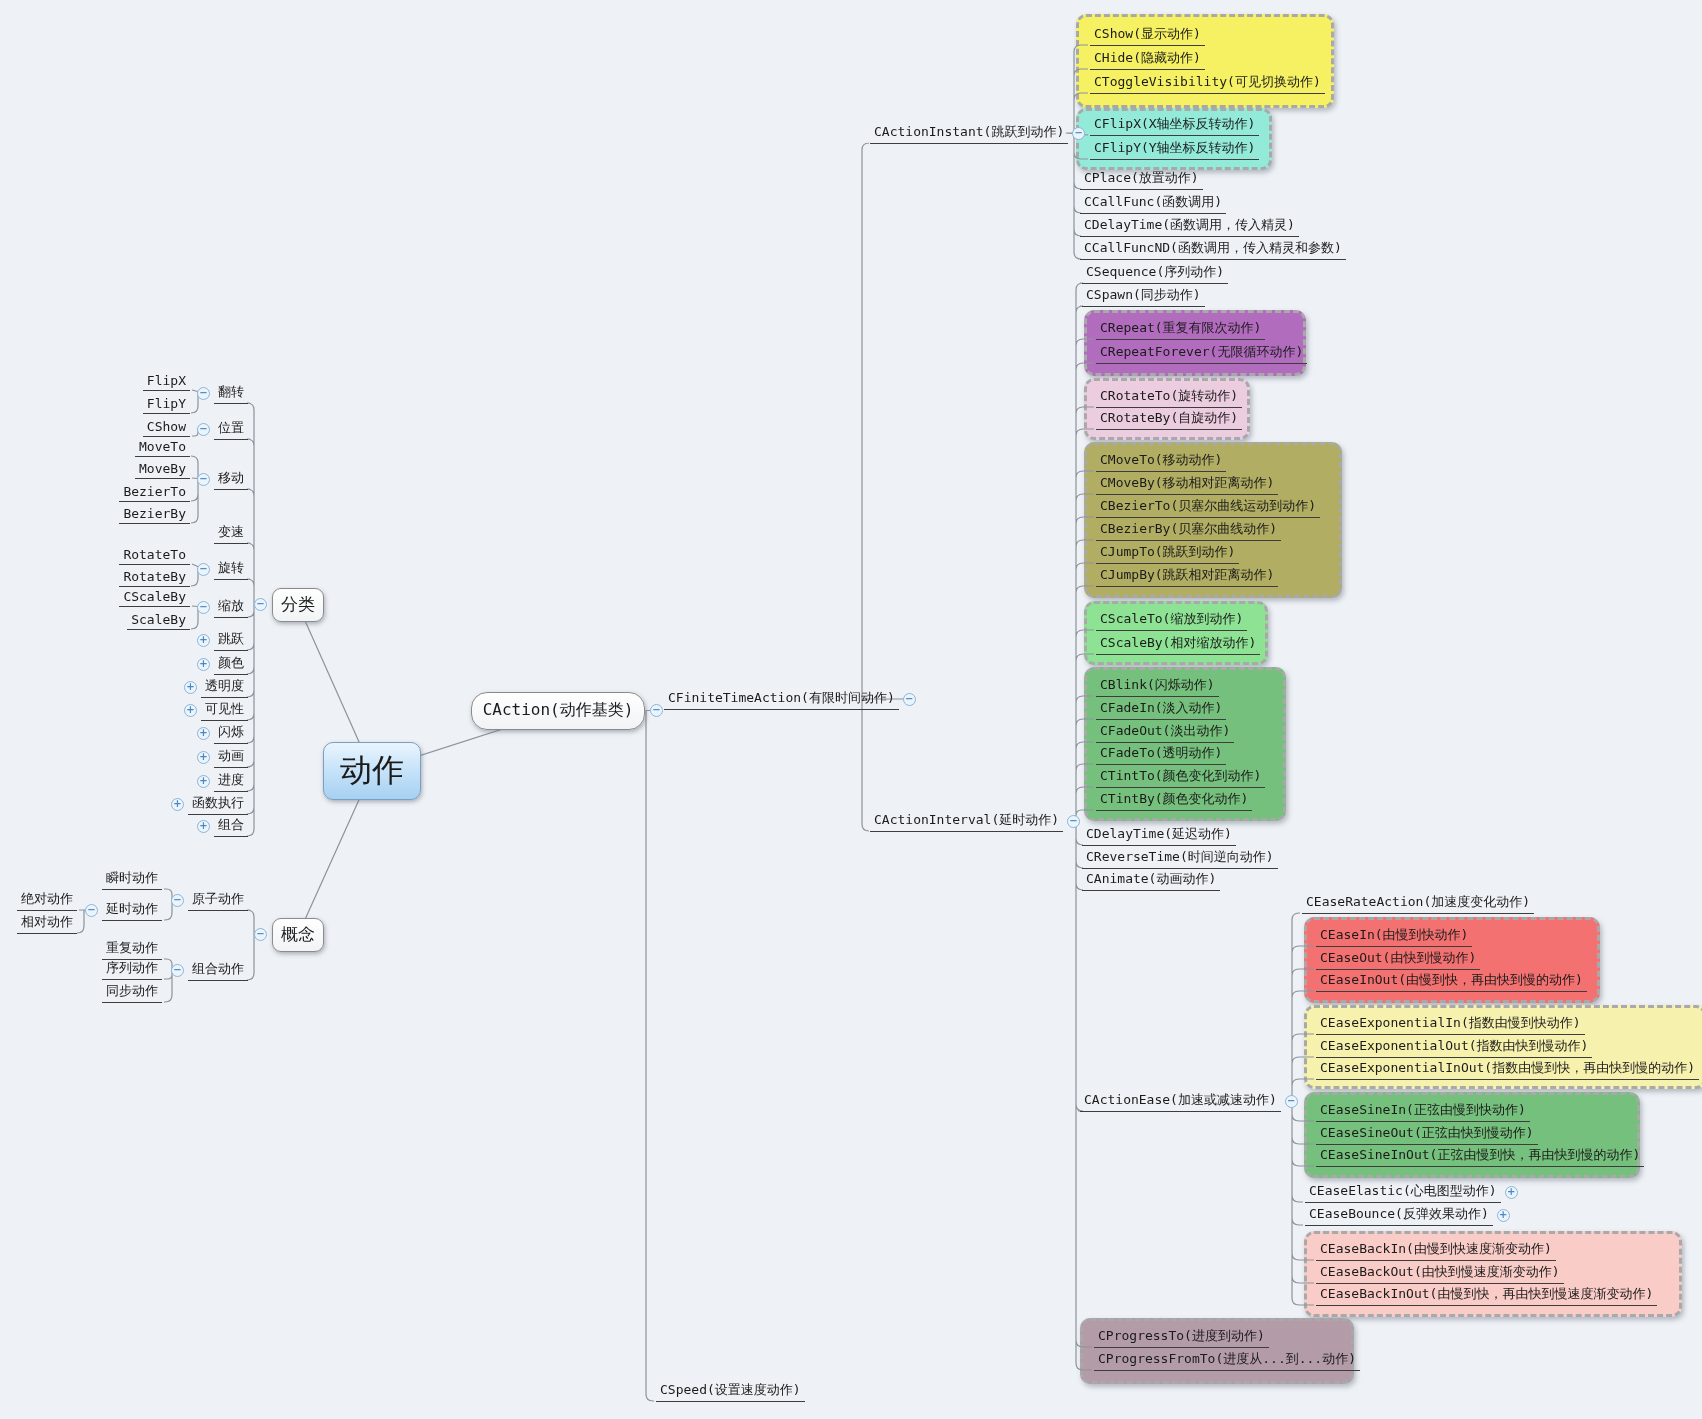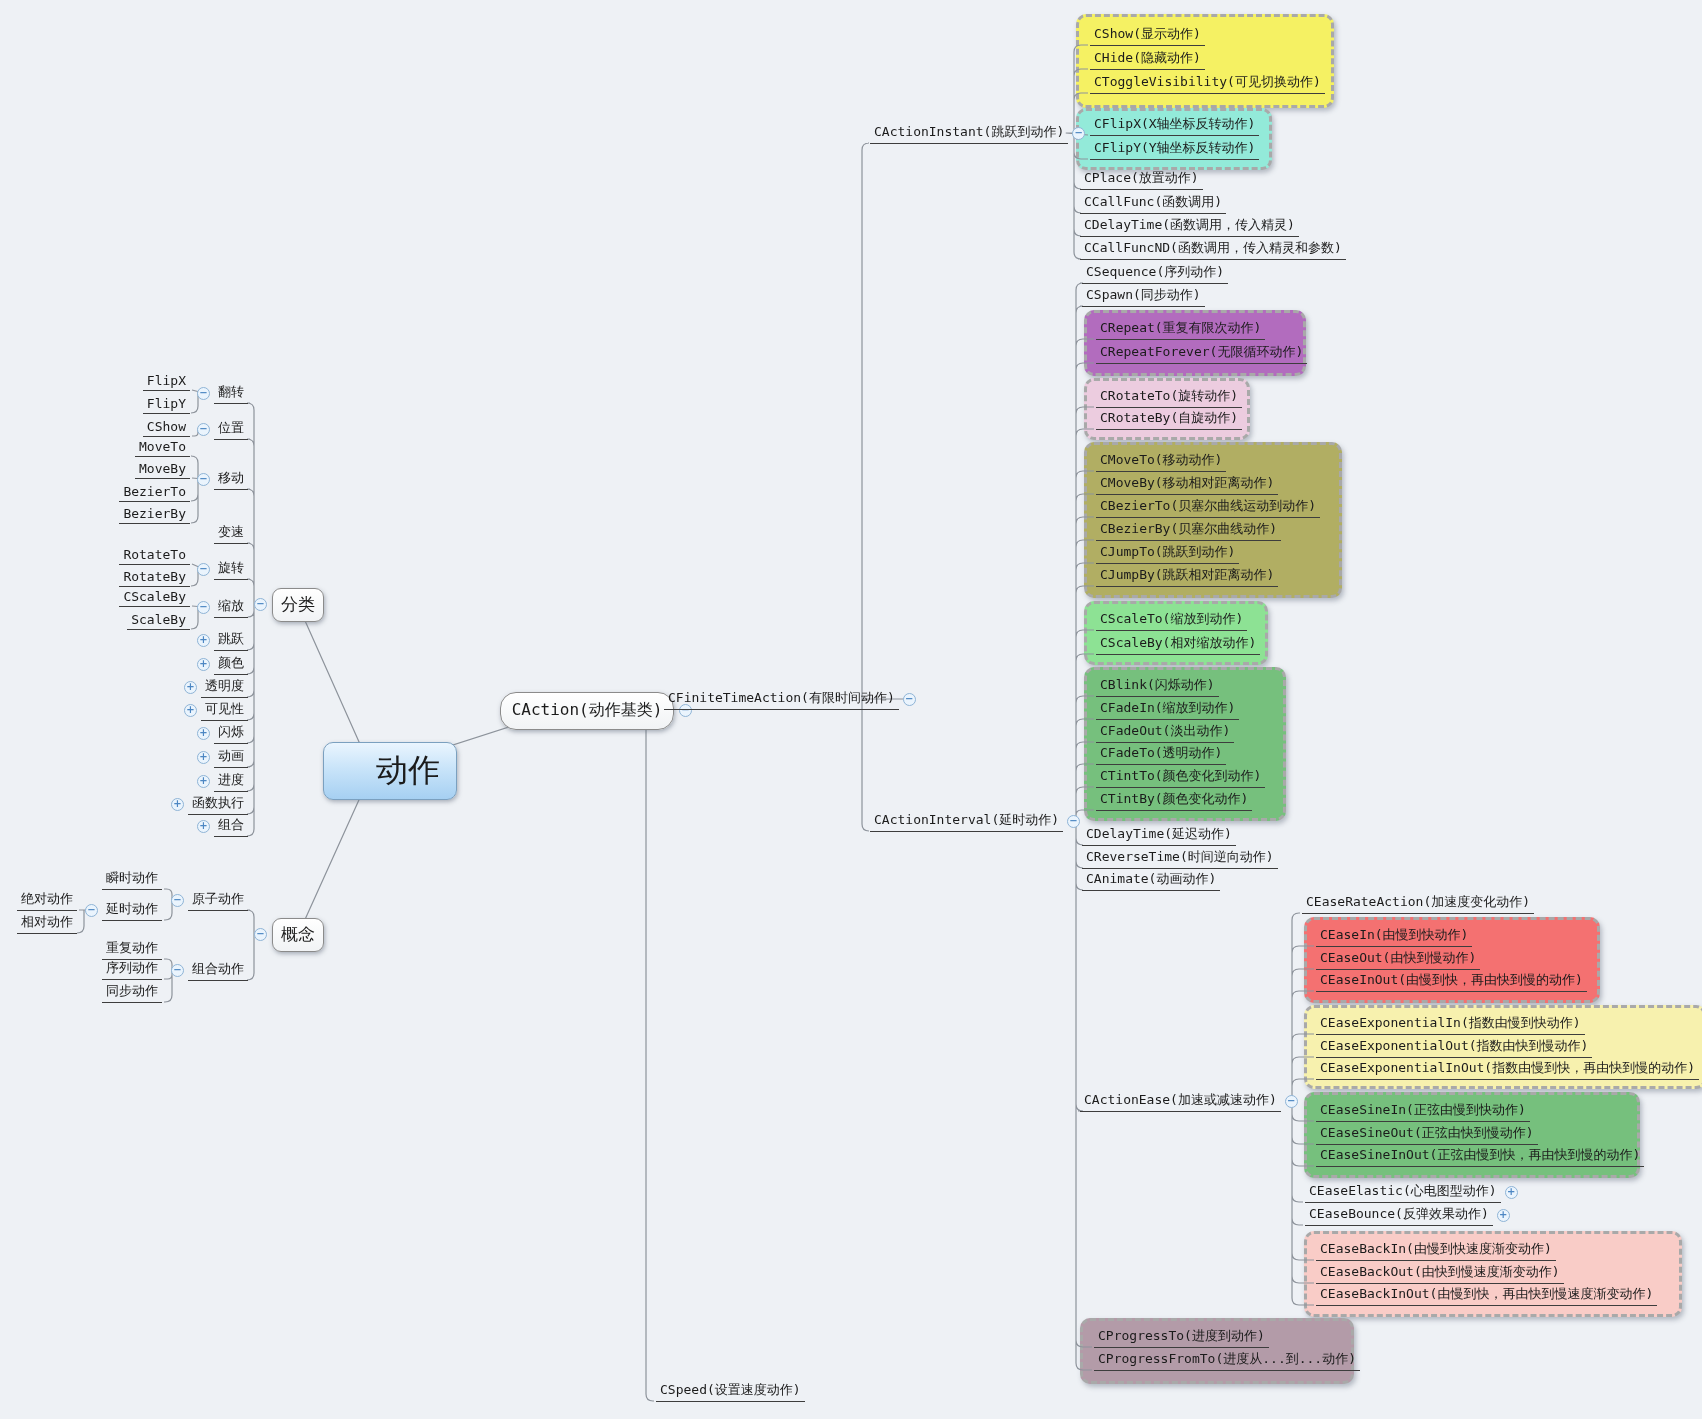--- a/index.html
+++ b/index.html
@@ -13,21 +13,21 @@
   .collapse{width:13px;height:13px;box-sizing:border-box;border:1px solid #8fb4d6;border-radius:50%;
             background:#eaf4fd;color:#4d87c3;font:bold 10px/10px "DejaVu Sans",sans-serif;
             text-align:center;flex:0 0 13px;}
   .mapbox{position:absolute;z-index:3;display:flex;align-items:center;justify-content:center;
           background:linear-gradient(180deg,#ffffff 0%,#f1f3f5 100%);
           border:1px solid #8b8b8b;border-radius:14px;color:#111;
           box-shadow:1px 2px 4px rgba(100,110,125,.5);white-space:nowrap;}
   .mapbox .collapse{position:absolute;left:-19px;top:50%;margin-top:-7px;}
   .mapbox .collapse.after{left:auto;right:-19px;}
   #root{background:linear-gradient(180deg,#eaf5fe 0%,#c9e4f9 45%,#a6d0f2 100%);
-        border:1px solid #7ba0bf;border-radius:10px;font-size:32px;padding-left:36px;}
+        border:1px solid #7ba0bf;border-radius:10px;font-size:32px;}
   #caction{font-size:16px;border-radius:16px;}
   #fenlei,#gainian{font-size:17px;border-radius:9px;}
 </style>
 </head>
 <body>
 
 <div id="stage">
 
   <div class="group" style="left: 1076px; top: 14px; width: 252px; height: 88px; background: rgb(245, 241, 99);"></div>
   <div class="group" style="left: 1076px; top: 108px; width: 190px; height: 56px; background: rgb(147, 234, 217);"></div>
@@ -43,21 +43,21 @@
   <div class="group" style="left: 1080px; top: 1318px; width: 268px; height: 60px; background: rgb(179, 155, 168);"></div>
 
   <svg id="wires" viewBox="0 0 1702 1419">
       <path d="M372,771 L559,711 M372,771 L298,605 M372,771 L298,935 M657.5,710.5 L662,709 M657.5,710.5 L646,710.5 L646,1394 Q646,1401 653,1401 L654,1401 M909.21875,699 L862,699 L862,150 Q862,143 869,143 L868,143 M909.21875,699 L862,699 L862,824 Q862,831 869,831 L868,831 M1065.734375,133 L1074,133 L1074,52 Q1074,45 1081,45 L1088,45 M1065.734375,133 L1074,133 L1074,76 Q1074,69 1081,69 L1088,69 M1065.734375,133 L1074,133 L1074,100 Q1074,93 1081,93 L1088,93 M1065.734375,133 L1088,135 M1065.734375,133 L1074,133 L1074,152 Q1074,159 1081,159 L1088,159 M1065.734375,133 L1074,133 L1074,182 Q1074,189 1081,189 L1078,189 M1065.734375,133 L1074,133 L1074,206 Q1074,213 1081,213 L1078,213 M1065.734375,133 L1074,133 L1074,229 Q1074,236 1081,236 L1078,236 M1065.734375,133 L1074,133 L1074,252 Q1074,259 1081,259 L1078,259 M1073.5625,821 L1076,821 L1076,290 Q1076,283 1083,283 L1080,283 M1073.5625,821 L1076,821 L1076,313 Q1076,306 1083,306 L1080,306 M1073.5625,821 L1076,821 L1076,346 Q1076,339 1083,339 L1094,339 M1073.5625,821 L1076,821 L1076,370 Q1076,363 1083,363 L1094,363 M1073.5625,821 L1076,821 L1076,414 Q1076,407 1083,407 L1094,407 M1073.5625,821 L1076,821 L1076,436 Q1076,429 1083,429 L1094,429 M1073.5625,821 L1076,821 L1076,478 Q1076,471 1083,471 L1094,471 M1073.5625,821 L1076,821 L1076,501 Q1076,494 1083,494 L1094,494 M1073.5625,821 L1076,821 L1076,524 Q1076,517 1083,517 L1094,517 M1073.5625,821 L1076,821 L1076,547 Q1076,540 1083,540 L1094,540 M1073.5625,821 L1076,821 L1076,570 Q1076,563 1083,563 L1094,563 M1073.5625,821 L1076,821 L1076,593 Q1076,586 1083,586 L1094,586 M1073.5625,821 L1076,821 L1076,637 Q1076,630 1083,630 L1094,630 M1073.5625,821 L1076,821 L1076,661 Q1076,654 1083,654 L1094,654 M1073.5625,821 L1076,821 L1076,703 Q1076,696 1083,696 L1094,696 M1073.5625,821 L1076,821 L1076,726 Q1076,719 1083,719 L1094,719 M1073.5625,821 L1076,821 L1076,749 Q1076,742 1083,742 L1094,742 M1073.5625,821 L1076,821 L1076,771 Q1076,764 1083,764 L1094,764 M1073.5625,821 L1076,821 L1076,794 Q1076,787 1083,787 L1094,787 M1073.5625,821 L1076,821 L1076,815.5 Q1076,810 1081.5,810 L1094,810 M1073.5625,821 L1076,821 L1076,838 Q1076,845 1083,845 L1080,845 M1073.5625,821 L1076,821 L1076,861 Q1076,868 1083,868 L1080,868 M1073.5625,821 L1076,821 L1076,883 Q1076,890 1083,890 L1080,890 M1073.5625,821 L1076,821 L1076,1104 Q1076,1111 1083,1111 L1078,1111 M1291.25,1101 L1292,1101 L1292,920 Q1292,913 1299,913 L1300,913 M1291.25,1101 L1292,1101 L1292,953 Q1292,946 1299,946 L1314,946 M1291.25,1101 L1292,1101 L1292,976 Q1292,969 1299,969 L1314,969 M1291.25,1101 L1292,1101 L1292,998 Q1292,991 1299,991 L1314,991 M1291.25,1101 L1292,1101 L1292,1041 Q1292,1034 1299,1034 L1314,1034 M1291.25,1101 L1292,1101 L1292,1064 Q1292,1057 1299,1057 L1314,1057 M1291.25,1101 L1292,1101 L1292,1086 Q1292,1079 1299,1079 L1314,1079 M1291.25,1101 L1292,1101 L1292,1114 Q1292,1121 1299,1121 L1314,1121 M1291.25,1101 L1292,1101 L1292,1137 Q1292,1144 1299,1144 L1314,1144 M1291.25,1101 L1292,1101 L1292,1159 Q1292,1166 1299,1166 L1314,1166 M1291.25,1101 L1292,1101 L1292,1195 Q1292,1202 1299,1202 L1303,1202 M1291.25,1101 L1292,1101 L1292,1218 Q1292,1225 1299,1225 L1303,1225 M1291.25,1101 L1292,1101 L1292,1253 Q1292,1260 1299,1260 L1314,1260 M1291.25,1101 L1292,1101 L1292,1276 Q1292,1283 1299,1283 L1314,1283 M1291.25,1101 L1292,1101 L1292,1298 Q1292,1305 1299,1305 L1314,1305 M1073.5625,821 L1076,821 L1076,1340 Q1076,1347 1083,1347 L1092,1347 M1073.5625,821 L1076,821 L1076,1363 Q1076,1370 1083,1370 L1092,1370 M260.5,604.5 L254,604.5 L254,410 Q254,403 247,403 L250,403 M203.5,393 L192,390 M203.5,393 L198,393 L198,406 Q198,413 191,413 L192,413 M260.5,604.5 L254,604.5 L254,446 Q254,439 247,439 L250,439 M203.5,429 L198,429 L198,432.5 Q198,436 194.5,436 L192,436 M260.5,604.5 L254,604.5 L254,496 Q254,489 247,489 L250,489 M203.5,479 L198,479 L198,463 Q198,456 191,456 L192,456 M203.5,479 L192,478 M203.5,479 L198,479 L198,494 Q198,501 191,501 L192,501 M203.5,479 L198,479 L198,516 Q198,523 191,523 L192,523 M260.5,604.5 L254,604.5 L254,550 Q254,543 247,543 L250,543 M260.5,604.5 L254,604.5 L254,586 Q254,579 247,579 L250,579 M203.5,569 L192,564 M203.5,569 L198,569 L198,579 Q198,586 191,586 L192,586 M260.5,604.5 L254,604.5 L254,610.75 Q254,617 247.75,617 L250,617 M203.5,607 L192,606 M203.5,607 L198,607 L198,622 Q198,629 191,629 L192,629 M260.5,604.5 L254,604.5 L254,643 Q254,650 247,650 L250,650 M260.5,604.5 L254,604.5 L254,667 Q254,674 247,674 L250,674 M260.5,604.5 L254,604.5 L254,690 Q254,697 247,697 L250,697 M260.5,604.5 L254,604.5 L254,713 Q254,720 247,720 L250,720 M260.5,604.5 L254,604.5 L254,736 Q254,743 247,743 L250,743 M260.5,604.5 L254,604.5 L254,760 Q254,767 247,767 L250,767 M260.5,604.5 L254,604.5 L254,784 Q254,791 247,791 L250,791 M260.5,604.5 L254,604.5 L254,807 Q254,814 247,814 L250,814 M260.5,604.5 L254,604.5 L254,829 Q254,836 247,836 L250,836 M260.5,934.5 L254,934.5 L254,917 Q254,910 247,910 L250,910 M177.5,900 L172,900 L172,894.5 Q172,889 166.5,889 L164,889 M177.5,900 L172,900 L172,913 Q172,920 165,920 L164,920 M91.5,910 L79,910 M91.5,910 L84,910 L84,926 Q84,933 77,933 L79,933 M260.5,934.5 L254,934.5 L254,973 Q254,980 247,980 L250,980 M177.5,970 L172,970 L172,964.5 Q172,959 166.5,959 L164,959 M177.5,970 L172,970 L172,974.5 Q172,979 167.5,979 L164,979 M177.5,970 L172,970 L172,995 Q172,1002 165,1002 L164,1002 " fill="none" stroke="#8d939b" stroke-width="1.2"></path>
     </svg>
 
   <div class="mapbox" id="root" style="left:323px;top:742px;width:96px;height:56px">
     <span class="tlabel" style="border-bottom:none;font-size:32px">动作</span>
     </div>
 
-  <div class="mapbox" id="caction" style="left:500px;top:692px;width:172px;height:36px">
+  <div class="mapbox" id="caction" style="left:471px;top:692px;width:172px;height:36px">
     <span class="tlabel" style="border-bottom:none;font-size:16px">CAction(动作基类)</span>
     <span class="collapse after">−</span>
     </div>
 
   <div class="mapbox" id="fenlei" style="left:272px;top:588px;width:50px;height:32px">
     <span class="tlabel" style="border-bottom:none;font-size:17px">分类</span>
     <span class="collapse">−</span>
     </div>
 
   <div class="mapbox" id="gainian" style="left:272px;top:918px;width:50px;height:32px">
@@ -149,21 +149,21 @@
   <div class="topic" id="cscaleto" style="left:1096px;top:609px">
       <span class="tlabel">CScaleTo(缩放到动作)</span>
     </div>
   <div class="topic" id="cscaleby" style="left:1096px;top:633px">
       <span class="tlabel">CScaleBy(相对缩放动作)</span>
     </div>
   <div class="topic" id="cblink" style="left:1096px;top:675px">
       <span class="tlabel">CBlink(闪烁动作)</span>
     </div>
   <div class="topic" id="cfadein" style="left:1096px;top:698px">
-      <span class="tlabel">CFadeIn(缩放到动作)</span>
+      <span class="tlabel">CFadeIn(淡入动作)</span>
     </div>
   <div class="topic" id="cfadeout" style="left:1096px;top:721px">
       <span class="tlabel">CFadeOut(淡出动作)</span>
     </div>
   <div class="topic" id="cfadeto" style="left:1096px;top:743px">
       <span class="tlabel">CFadeTo(透明动作)</span>
     </div>
   <div class="topic" id="ctintto" style="left:1096px;top:766px">
       <span class="tlabel">CTintTo(颜色变化到动作)</span>
     </div>

